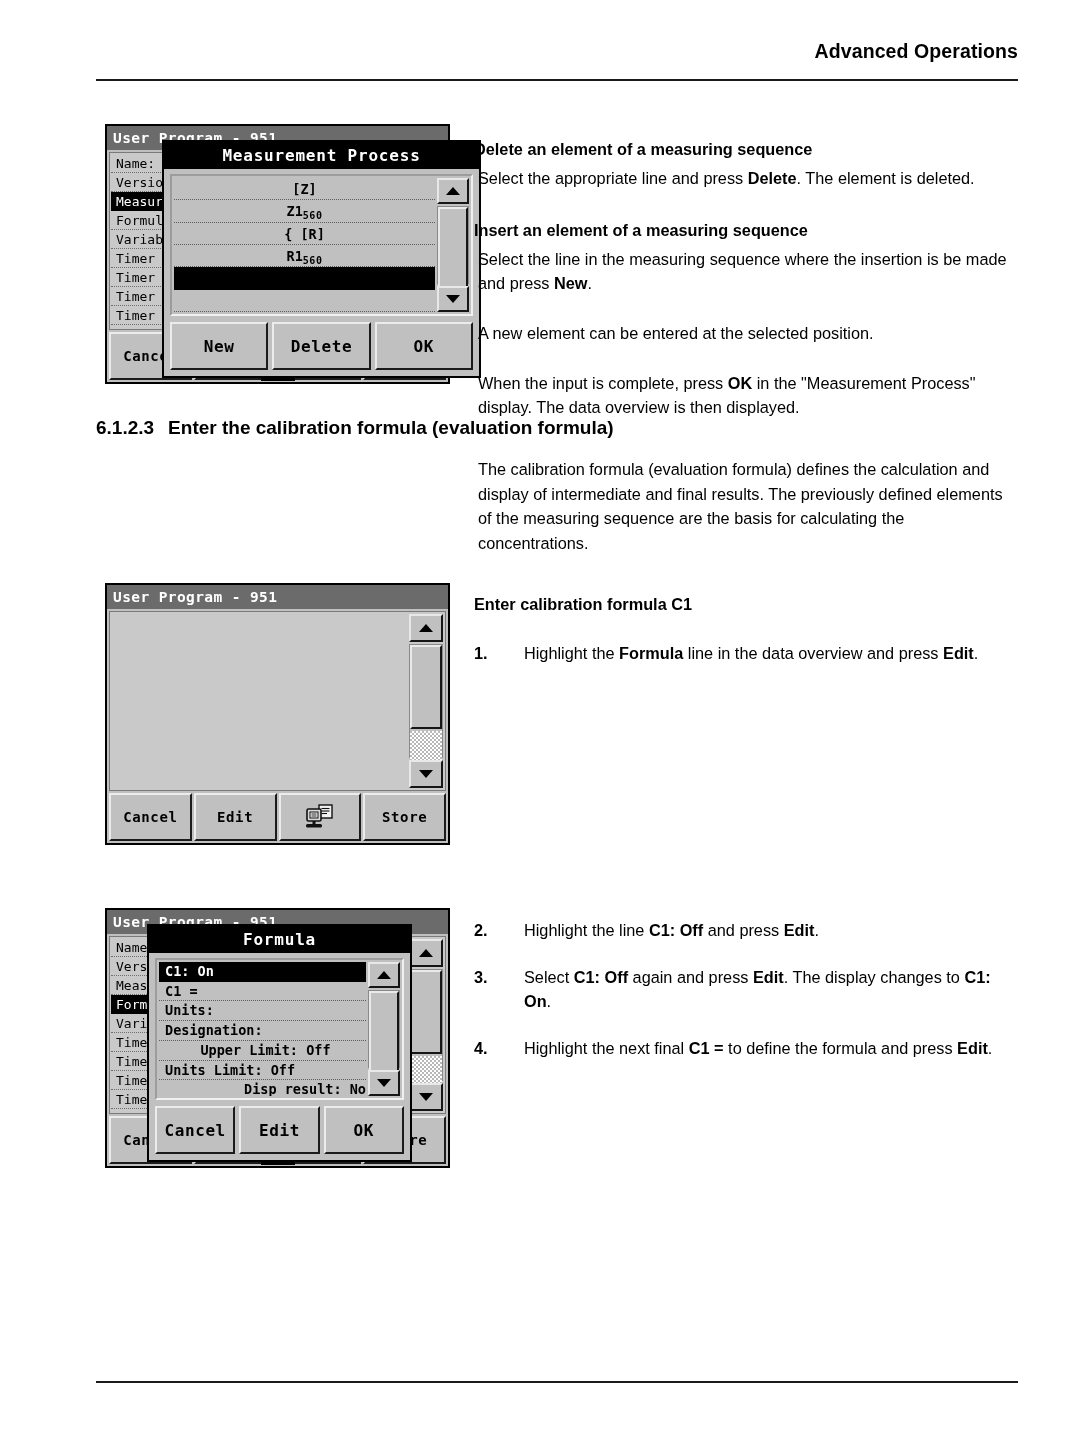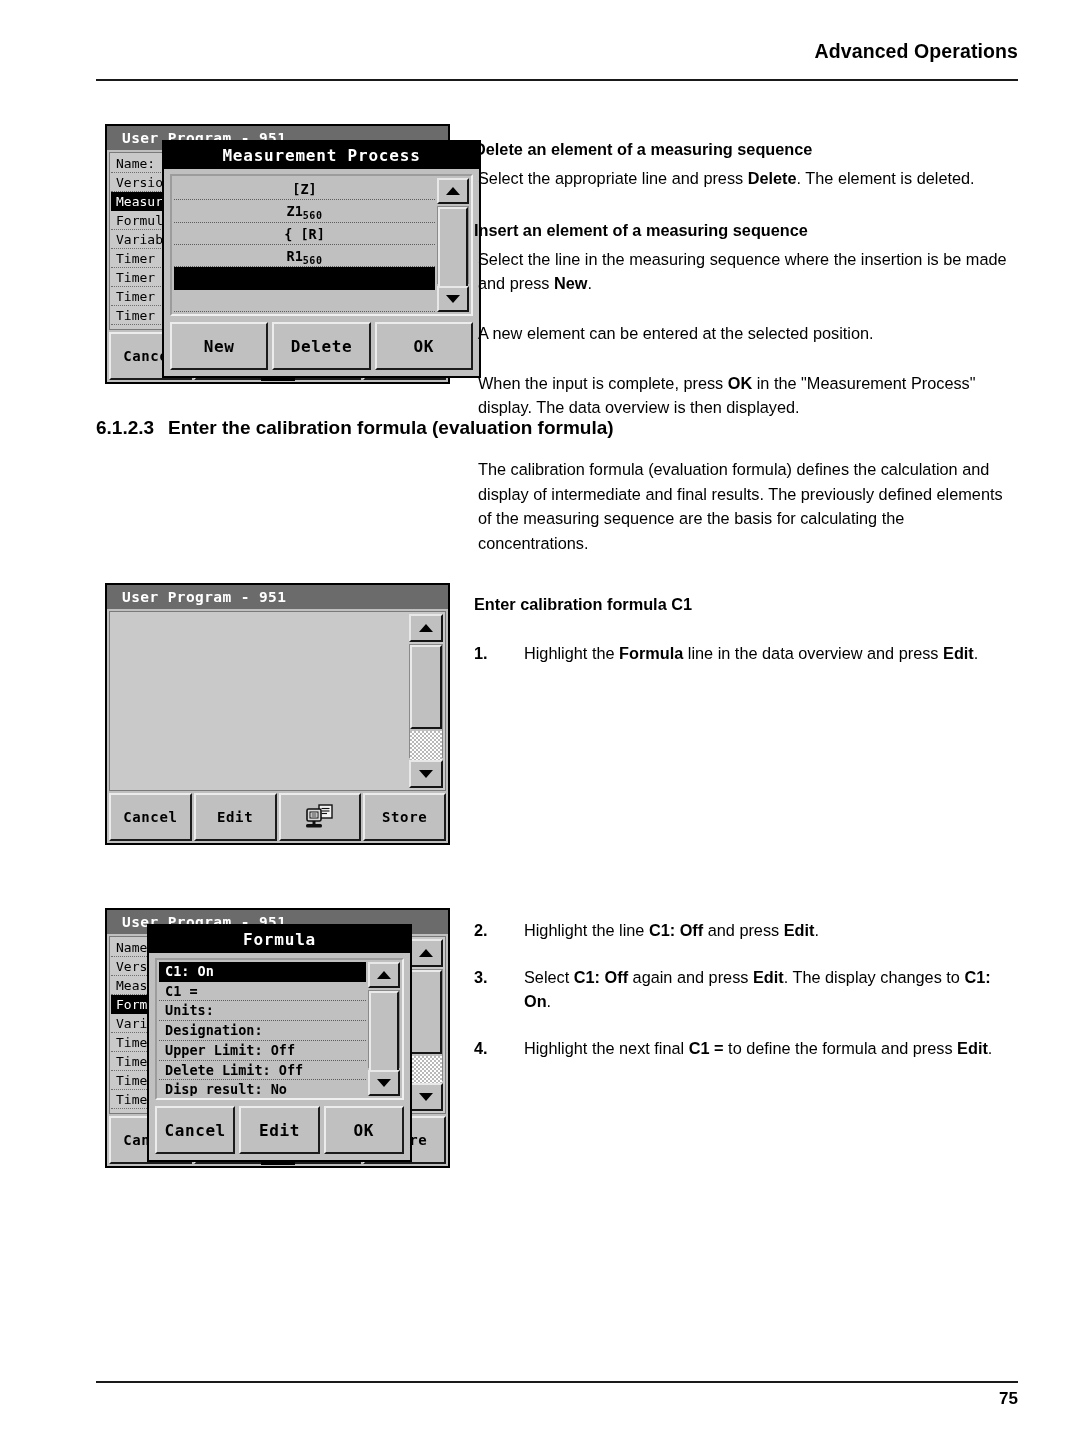--- a/index.html
+++ b/index.html
@@ -119,21 +119,21 @@
 
   .sc-titlebar {
     position: absolute;
     left: 0; top: 0; right: 0;
     height: 24px;
     background: #6b6b6b;
     color: #ffffff;
     font-size: 14.5px;
     font-weight: bold;
     line-height: 24px;
-    padding-left: 15px;
+    padding-left: 6px;
     box-sizing: border-box;
     overflow: hidden;
     white-space: nowrap;
     letter-spacing: 0.4px;
   }
 
   .sc-body {
     position: absolute;
     left: 2px; right: 2px;
     top: 26px;
@@ -566,23 +566,23 @@
     <div class="sc-bottom-notch"></div>
 
     <div class="dlg" style="left:40px; top:14px; width:265px; height:238px;">
       <div class="dlg-title">Formula</div>
       <div class="dlg-body">
         <div class="dlg-list" id="dlg3-list">
             <div class="dlg-row left sel" style="height: 19.7143px; line-height: 19.7143px;">C1: On</div>
             <div class="dlg-row left" style="height: 19.7143px; line-height: 19.7143px;">C1 =</div>
             <div class="dlg-row left" style="height: 19.7143px; line-height: 19.7143px;">Units:</div>
             <div class="dlg-row left" style="height: 19.7143px; line-height: 19.7143px;">Designation:</div>
-            <div class="dlg-row left" style="height: 19.7143px; line-height: 19.7143px;">Upper Limit: Off</div>
-            <div class="dlg-row left" style="height: 19.7143px; line-height: 19.7143px;">Delete Limit: Off</div>
-            <div class="dlg-row left" style="height: 19.7143px; line-height: 19.7143px;">Disp result: No</div>
+            <div class="dlg-row left" style="height: 19.7143px; line-height: 19.7143px; text-align: center;">Upper Limit: Off</div>
+            <div class="dlg-row left" style="height: 19.7143px; line-height: 19.7143px;">Units Limit: Off</div>
+            <div class="dlg-row left" style="height: 19.7143px; line-height: 19.7143px; text-align: right;">Disp result: No</div>
           </div>
         <div class="dlg-scroll">
           <div class="sc-btn-up" style="width:32px;height:26px;">
               <span class="arrow-up"></span>
             </div>
           <div class="sc-track" style="top:28px;bottom:28px;">
             <div class="sc-thumb" style="top:0; height:86px;"></div>
           </div>
           <div class="sc-btn-dn" style="width:32px;height:26px;">
               <span class="arrow-dn"></span>
@@ -601,15 +601,14 @@
     <div class="numlist" id="steps-bottom">
         <div class="numitem"><span class="num">2.</span><span>Highlight the line </span><b>C1: Off</b><span> and press </span><b>Edit</b><span>.</span></div>
         <div style="height: 22px;"></div>
         <div class="numitem"><span class="num">3.</span><span>Select </span><b>C1: Off</b><span> again and press </span><b>Edit</b><span>. The display changes to </span><b>C1: On</b><span>.</span></div>
         <div style="height: 22px;"></div>
         <div class="numitem"><span class="num">4.</span><span>Highlight the next final </span><b>C1 =</b><span> to define the formula and press </span><b>Edit</b><span>.</span></div>
       </div>
   </div>
 
   <div class="footer-rule"></div>
-  <div class="footer-page">75</div>
 
 </div>
 
 </body></html>

